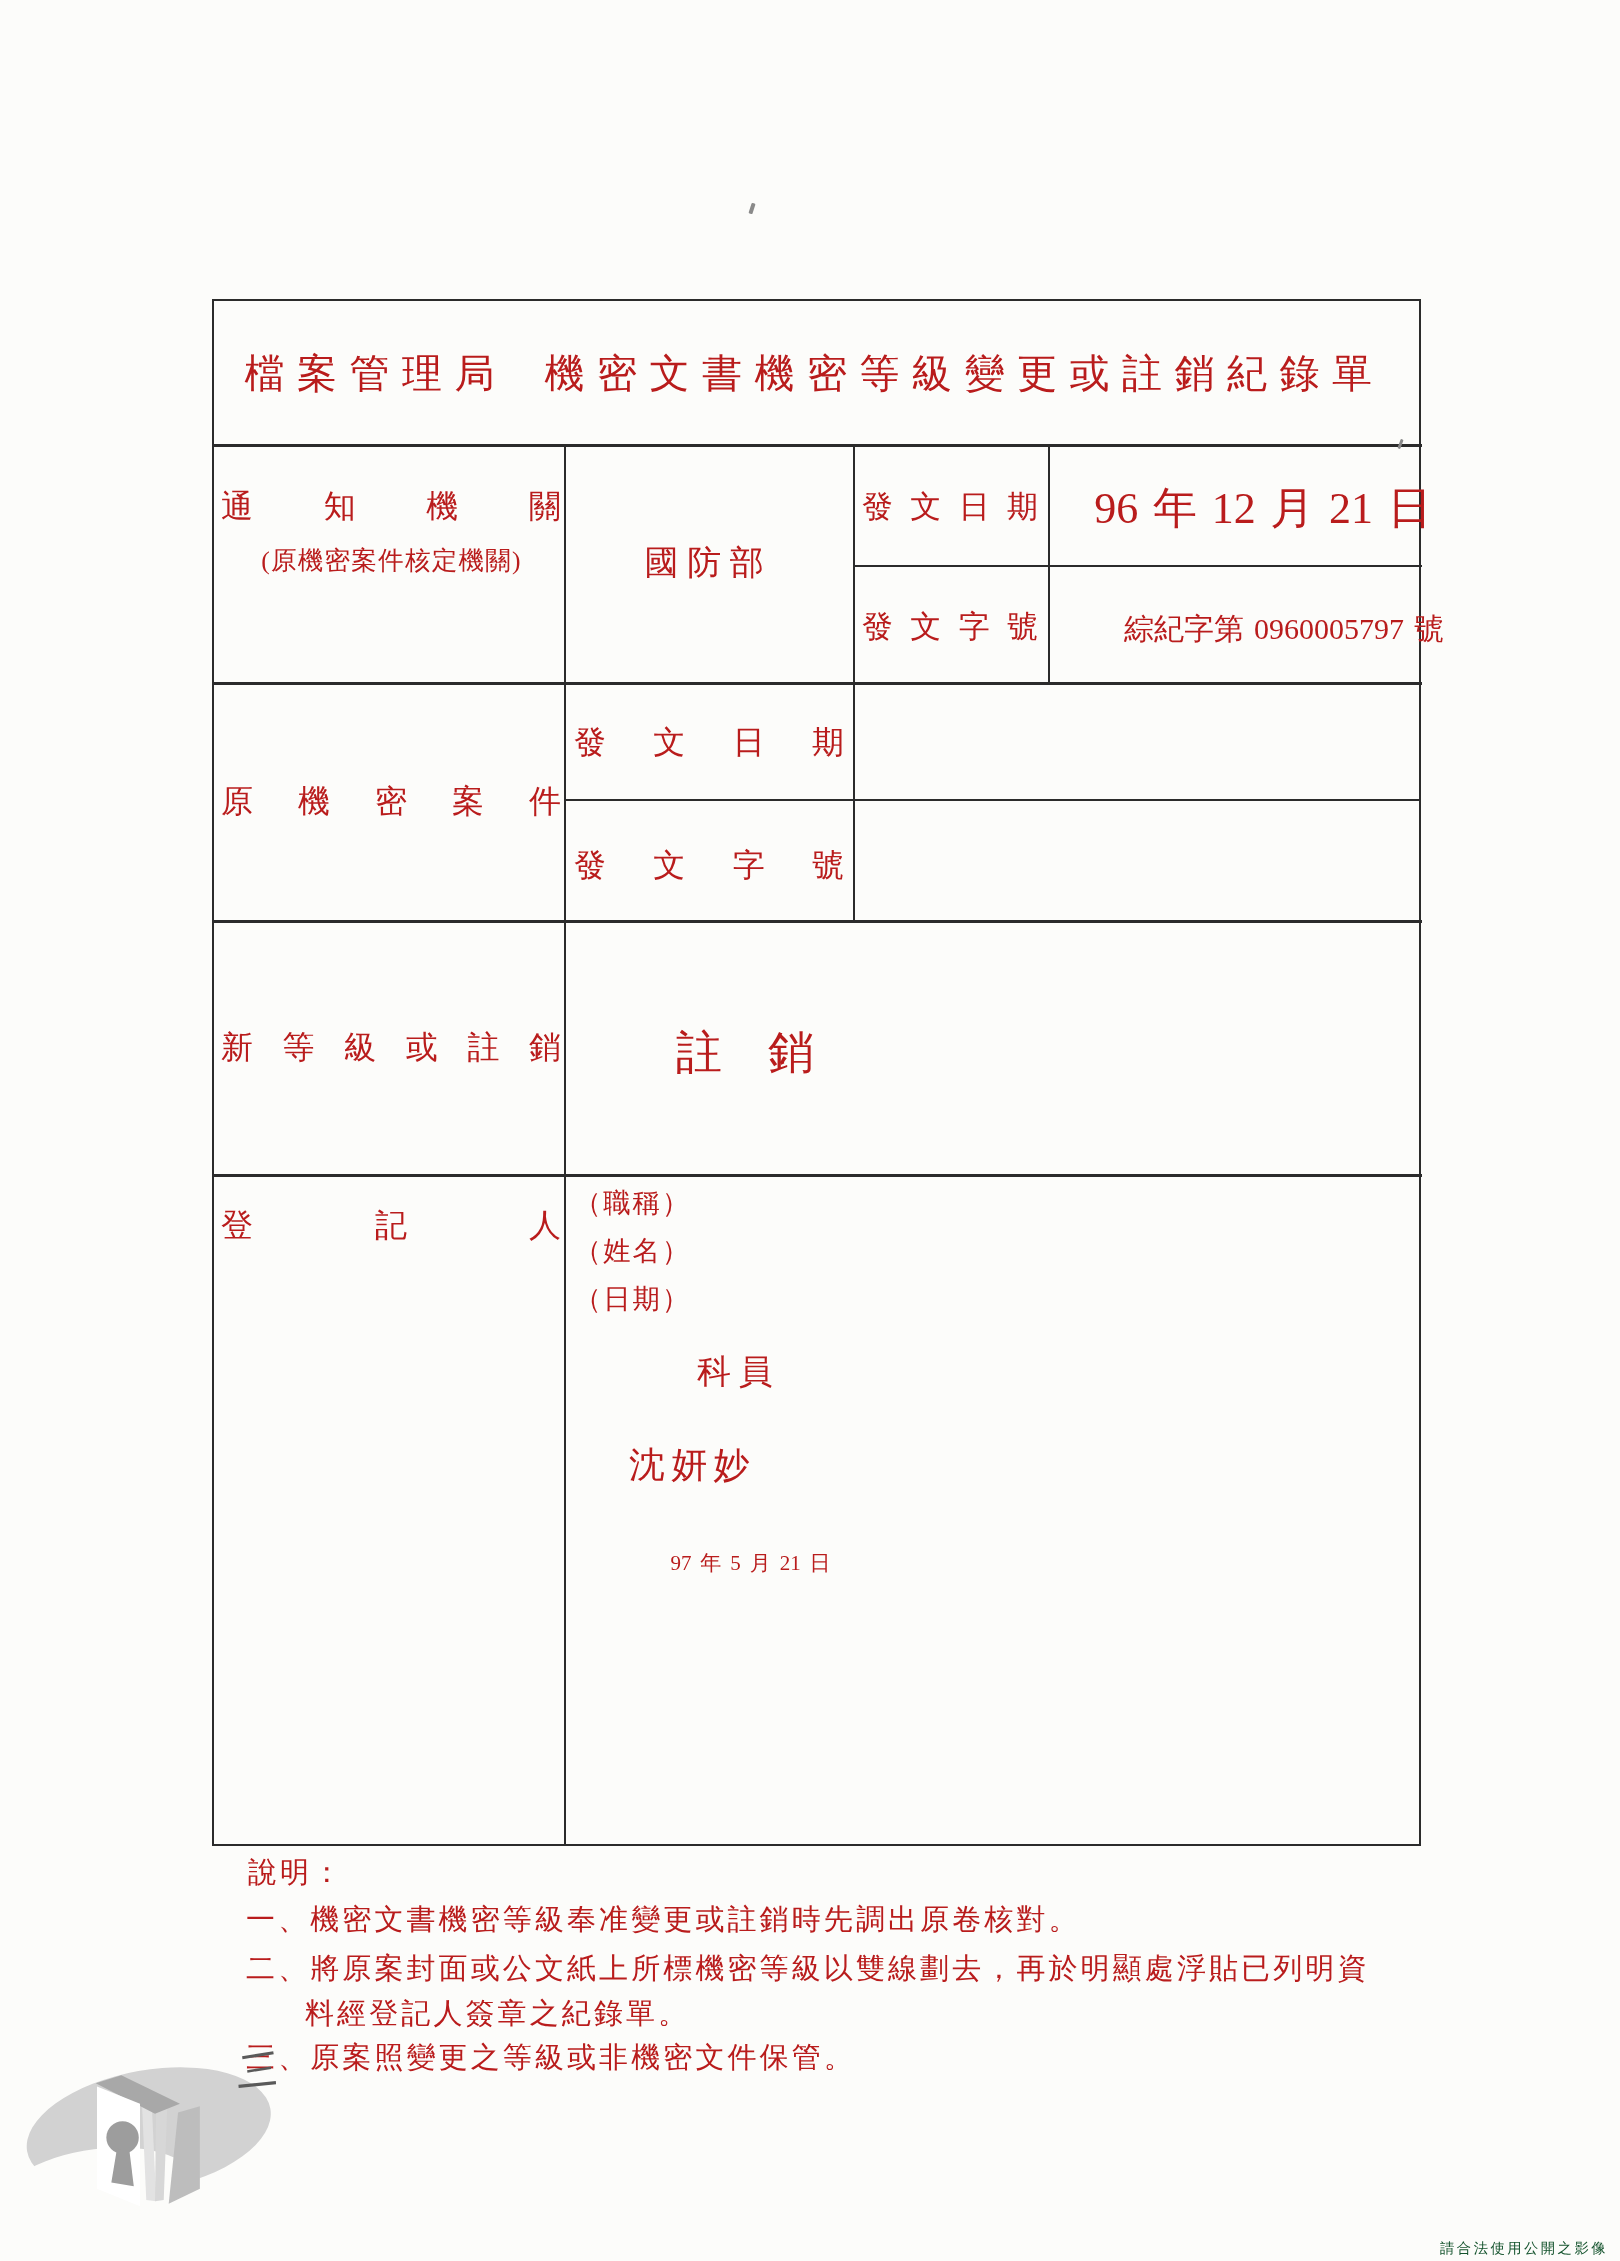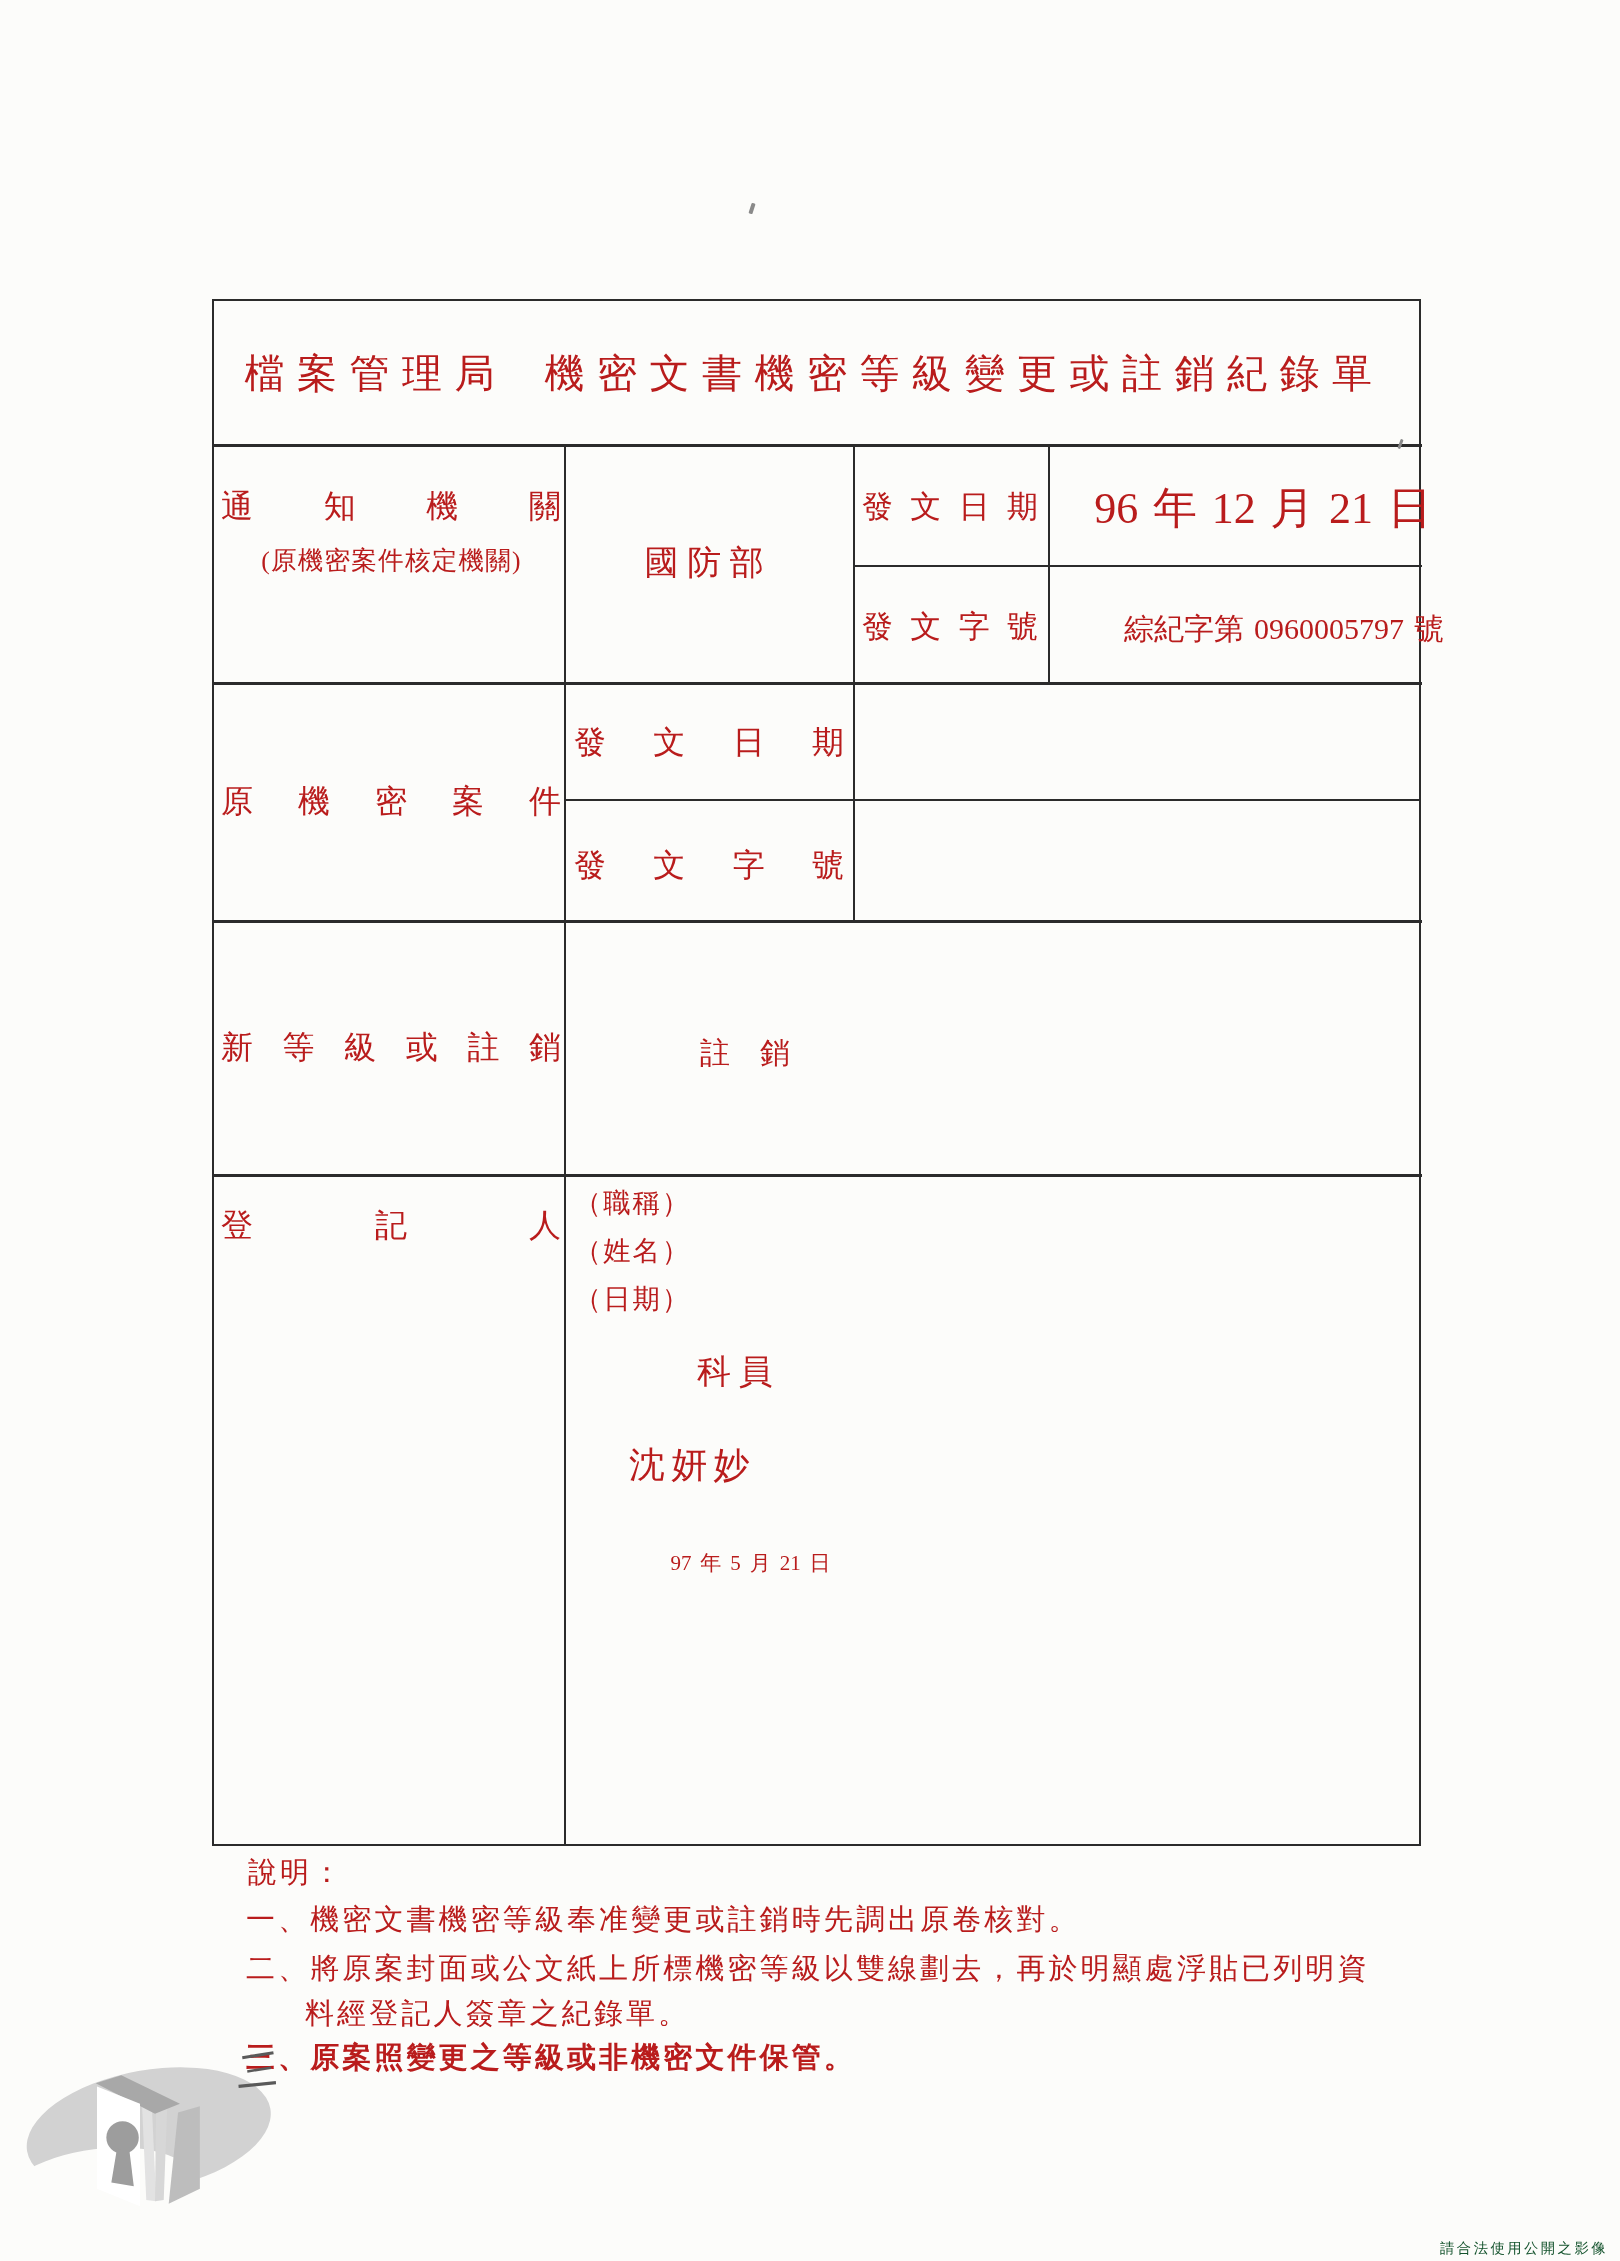--- a/index.html
+++ b/index.html
@@ -88,39 +88,39 @@
   <div class="txt center" style="left:855px;top:847px;width:567px;height:35px;line-height:35px;font-size:32px;"></div>
 
   <div class="txt jf" style="left:221px;top:1029px;width:340px;height:37px;font-size:32px;">
       <span>新</span>
       <span>等</span>
       <span>級</span>
       <span>或</span>
       <span>註</span>
       <span>銷</span>
     </div>
-  <div class="txt center" style="left:667px;top:1033px;width:156px;height:39px;line-height:39px;font-size:30px;">註　銷</div>
+  <div class="txt center" style="left:667px;top:1033px;width:156px;height:39px;line-height:39px;font-size:46px;">註　銷</div>
 
   <div class="txt jf" style="left:221px;top:1207px;width:340px;height:37px;font-size:32px;">
       <span>登</span>
       <span>記</span>
       <span>人</span>
     </div>
   <div class="txt" style="left:574px;top:1186px;width:200px;height:35px;line-height:35px;font-size:27.4px;letter-spacing:1.9px;">（職稱）</div>
   <div class="txt" style="left:574px;top:1234px;width:200px;height:35px;line-height:35px;font-size:27.4px;letter-spacing:1.9px;">（姓名）</div>
   <div class="txt" style="left:574px;top:1282px;width:200px;height:35px;line-height:35px;font-size:27.4px;letter-spacing:1.9px;">（日期）</div>
   <div class="txt" style="left:697px;top:1354px;width:200px;height:36px;line-height:36px;font-size:34px;letter-spacing:7.5px;">科員</div>
   <div class="txt" style="left:629px;top:1446px;width:225px;height:39px;line-height:39px;font-size:36px;letter-spacing:6.2px;">沈妍妙</div>
   <div class="txt" style="left:601px;top:1545px;width:299px;height:36px;line-height:36px;font-size:21px;word-spacing:3.7px;text-align:center;">97 年 5 月 21 日</div>
 
   <div class="txt" style="left:248px;top:1855px;width:162px;height:35px;line-height:35px;font-size:29px;letter-spacing:3.1px;">說明：</div>
   <div class="txt" style="left:246px;top:1902px;width:1060px;height:35px;line-height:35px;font-size:29px;letter-spacing:3.1px;">一、機密文書機密等級奉准變更或註銷時先調出原卷核對。</div>
   <div class="txt" style="left:246px;top:1951px;width:1216px;height:35px;line-height:35px;font-size:29px;letter-spacing:3.1px;">二、將原案封面或公文紙上所標機密等級以雙線劃去，再於明顯處浮貼已列明資</div>
   <div class="txt" style="left:305px;top:1996px;width:624px;height:35px;line-height:35px;font-size:29px;letter-spacing:3.1px;">料經登記人簽章之紀錄單。</div>
-  <div class="txt" style="left:246px;top:2040px;width:811px;height:35px;line-height:35px;font-size:29px;letter-spacing:3.1px;font-weight:bold;">三、原案照變更之等級或非機密文件保管。</div>
+  <div class="txt" style="left:246px;top:2040px;width:811px;height:35px;line-height:35px;font-size:29px;letter-spacing:3.1px;">三、原案照變更之等級或非機密文件保管。</div>
 
   <div class="speck" style="left:750px;top:203px;width:3.7px;height:11.2px;transform:rotate(18deg);"></div>
   <div class="speck" style="left:1399px;top:439px;width:3.1px;height:10px;transform:rotate(20deg);"></div>
 
   <div class="abs" style="left:18.7px;top:2044px;width:262px;height:217px;">
     <svg width="262" height="217" viewBox="0 0 420 348" xmlns="http://www.w3.org/2000/svg">
       <ellipse cx="208" cy="138" rx="198" ry="96" transform="rotate(-10 208 138)" fill="#d2d2d2"></ellipse>
       <ellipse cx="118" cy="252" rx="170" ry="82" transform="rotate(-10 118 252)" fill="#fcfcfa"></ellipse>
       <polygon points="255,110 290,100 290,232 240,256" fill="#bdbdbd"></polygon>
       <polygon points="196,70 212,78 220,252 204,250" fill="#e2e2e2"></polygon>

